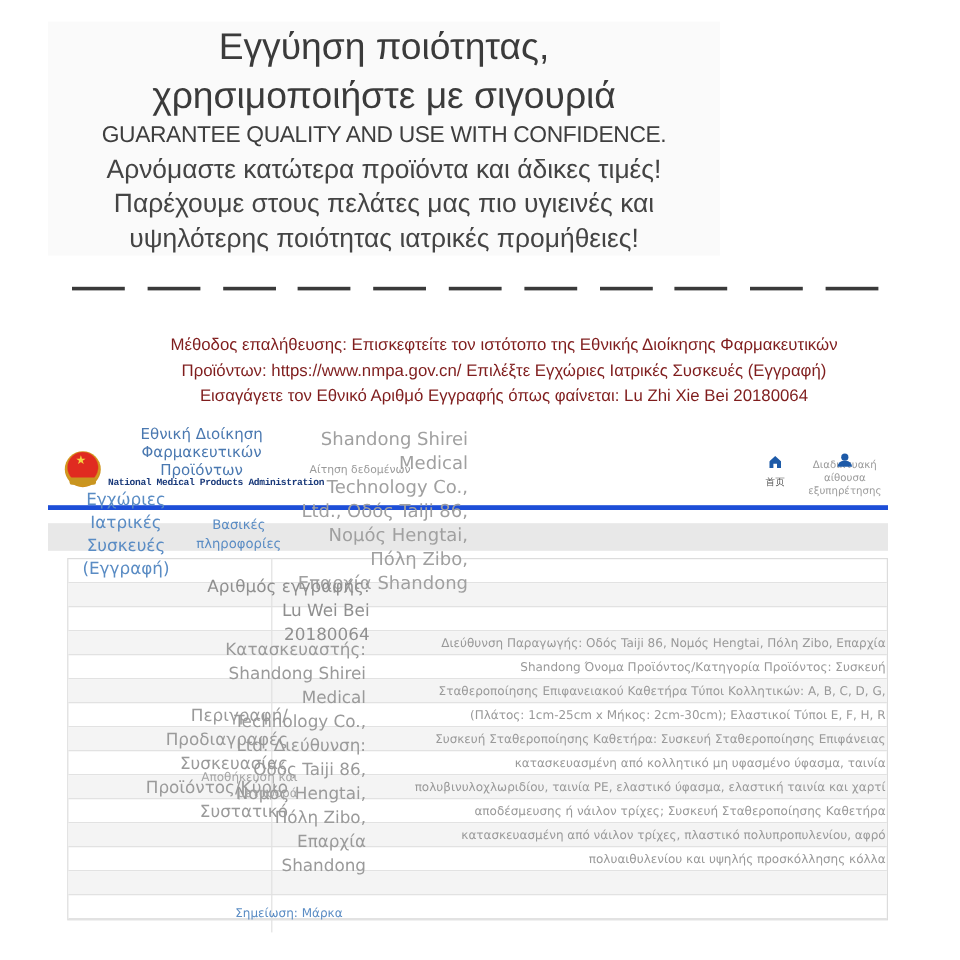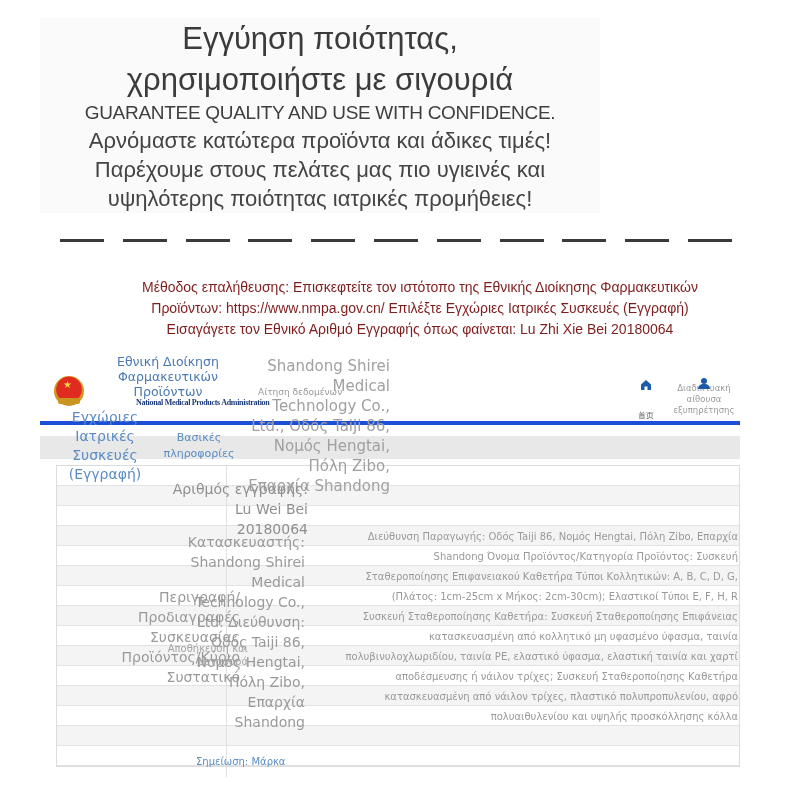--- a/index.html
+++ b/index.html
@@ -16,26 +16,26 @@
   .dash { width: 44px; height: 3px; background: #3a3a3a; }
 
   .verify { position: absolute; left: 60px; top: 277px; width: 720px; text-align: center; font-family: "Liberation Sans", sans-serif; font-size: 14px; color: #7f1d1d; line-height: 21px; }
 
   .site { position: absolute; left: 40px; top: 352px; width: 700px; height: 430px; }
   .site-header { position: absolute; left: 0; top: 0; width: 700px; height: 73px; background: #fff; border-bottom: 4px solid #1d4ed8; }
   .emblem { position: absolute; left: 14px; top: 24px; width: 30px; height: 30px; border-radius: 50%; background: radial-gradient(circle at 50% 45%, #e02b20 55%, #d49a1e 60%, #b8791a 100%); }
   .emblem::before { content: "★"; position: absolute; left: 9px; top: 3px; font-size: 10px; color: #f5d442; }
   .emblem::after { content: ""; position: absolute; left: 4px; top: 22px; width: 22px; height: 6px; background: #c9951f; border-radius: 2px; }
   .agency-gr { position: absolute; left: 58px; top: 2px; width: 140px; text-align: center; font-size: 12.5px; color: #4a78b0; line-height: 15px; }
-  .agency-en { position: absolute; left: 50px; top: 46px; font-family: Liberation Serif, serif; font-size: 8px; color: #1a3a7a; font-weight: bold; white-space: nowrap; letter-spacing: -0.3px; margin-left: 46px; }
+  .agency-en { position: absolute; left: 50px; top: 46px; font-family: Liberation Mono, monospace; font-size: 8px; color: #1a3a7a; font-weight: bold; white-space: nowrap; letter-spacing: -0.3px; }
   .data-req { position: absolute; left: 218px; top: 35px; font-size: 9px; color: #999; white-space: nowrap; }
 
   .home-btn { position: absolute; left: 596px; top: 28px; width: 20px; text-align: center; }
   .home-icon { display: block; width: 10px; height: 10px; margin: 0 auto; background: #1d5aa8; clip-path: polygon(50% 0, 100% 45%, 100% 100%, 65% 100%, 65% 65%, 35% 65%, 35% 100%, 0 100%, 0 45%); }
-  .home-label { display: block; font-size: 8px; color: #555; margin-top: 20px; }
+  .home-label { display: block; font-size: 8px; color: #555; margin-top: 6px; }
   .svc-btn { position: absolute; left: 630px; top: 26px; width: 68px; text-align: center; }
   .person-icon { display: block; margin: 0 auto; width: 12px; height: 11px; position: relative; }
   .person-icon::before { content: ""; position: absolute; left: 3px; top: 0; width: 6px; height: 6px; border-radius: 50%; background: #1d5aa8; }
   .person-icon::after { content: ""; position: absolute; left: 0; top: 6px; width: 12px; height: 5px; border-radius: 6px 6px 0 0; background: #1d5aa8; }
   .svc-label { display: block; font-size: 8.5px; color: #9a9a9a; line-height: 11px; margin-top: -6px; }
 
   .left-col { position: absolute; left: 20px; top: 56px; width: 90px; text-align: center; font-size: 14px; color: #5a8cc4; line-height: 19px; z-index: 3; }
   .subhdr { position: absolute; left: 0; top: 84px; width: 700px; height: 23px; background: #e8e8e8; }
   .basic-info { position: absolute; left: 113px; top: 78px; width: 92px; text-align: center; font-size: 11px; color: #5a8cc4; line-height: 16px; z-index: 3; }
 

